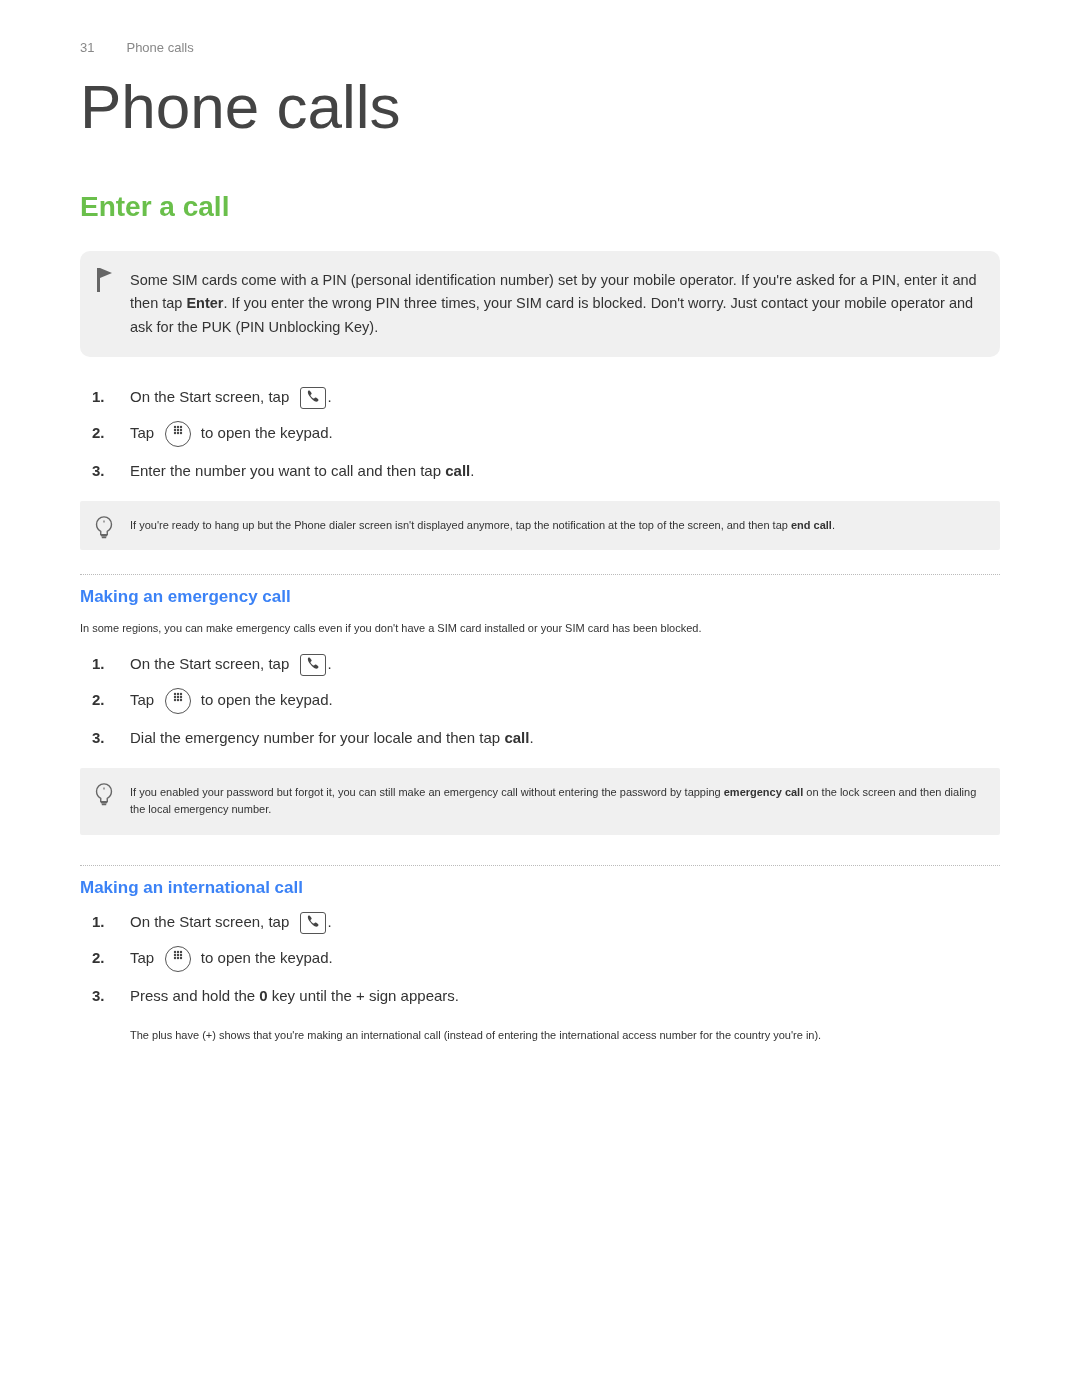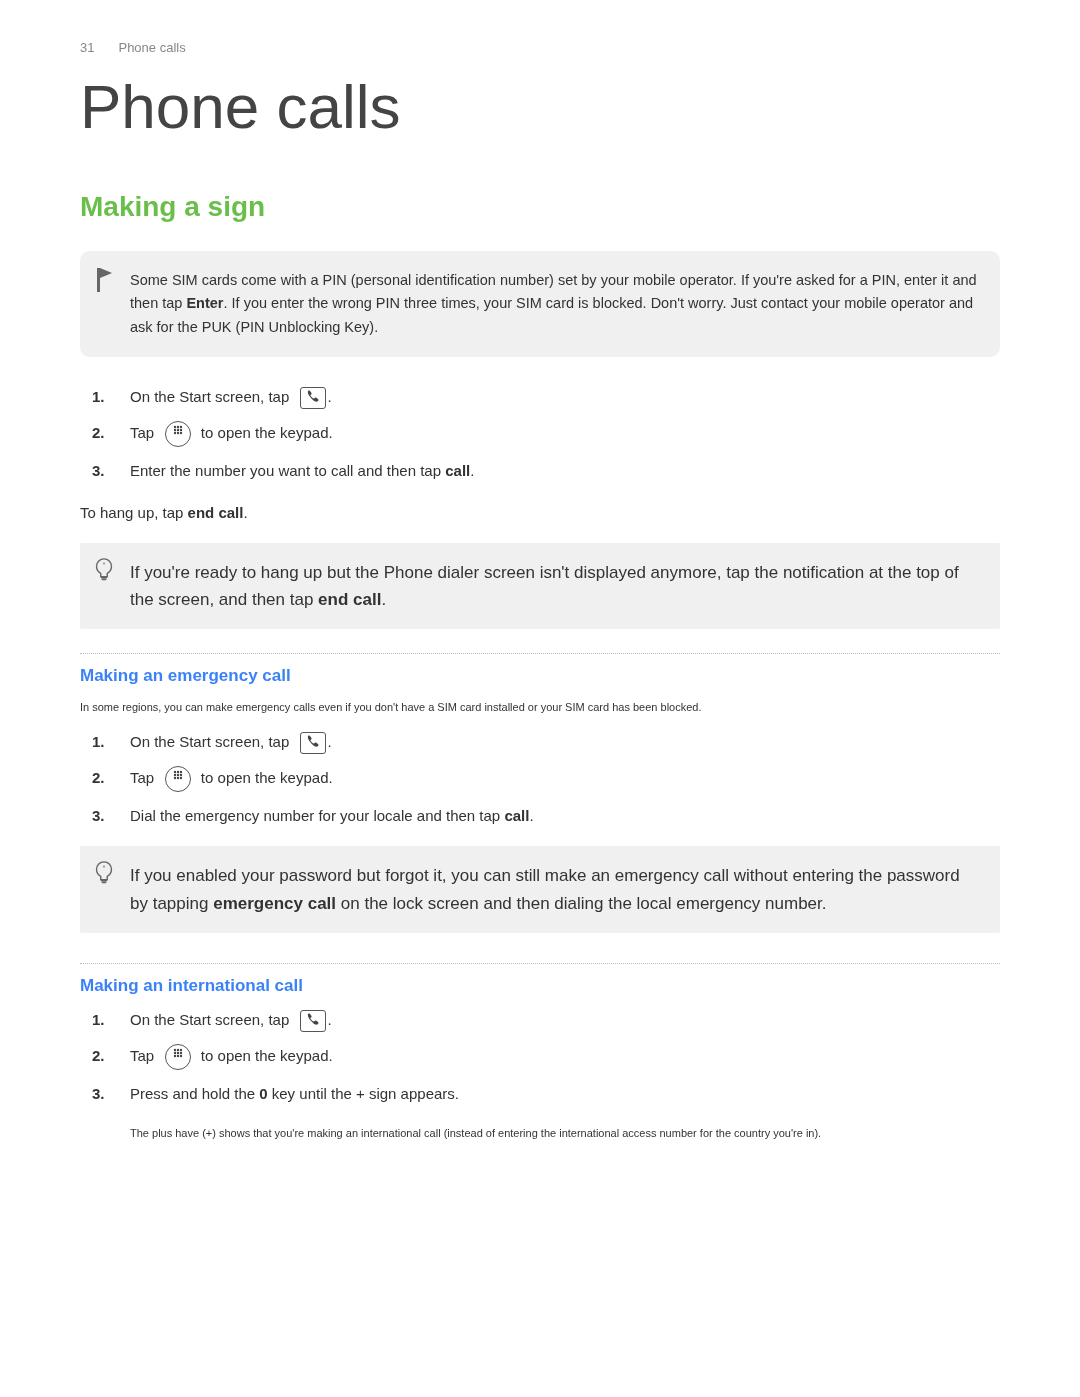--- a/index.html
+++ b/index.html
@@ -17,21 +17,21 @@
       min-height: 1397px;
       padding: 40px 80px 60px 80px;
     }
 
     .page-number-line {
       font-size: 13px;
       color: #888888;
       margin-bottom: 18px;
       display: flex;
       align-items: center;
-      gap: 24px;
+      gap: 32px;
     }
 
     .page-title {
       font-size: 62px;
       font-weight: 300;
       color: #444444;
       margin-bottom: 50px;
       line-height: 1.1;
     }
 
@@ -69,21 +69,21 @@
       font-size: 20px;
       color: #555;
     }
 
     .tip-box {
       background: #f0f0f0;
       border-radius: 2px;
       padding: 16px 18px 16px 50px;
       margin-bottom: 24px;
       position: relative;
-      font-size: 17px;
+      font-size: 11px;
       line-height: 1.6;
       color: #333;
     }
 
     .tip-box .tip-icon {
       position: absolute;
       left: 12px;
       top: 14px;
       font-size: 22px;
       color: #555;
@@ -173,21 +173,21 @@
 <body>
 
 <div class="page-number-line">
   <span>31</span>
   <span>Phone calls</span>
 </div>
 
 <h1 class="page-title">Phone calls</h1>
 
 <section>
-  <h2 class="section-title">Making a sign</h2>
+  <h2 class="section-title">Enter a call</h2>
 
   <div class="note-box">
     <span class="note-icon">
       <svg class="flag-svg" viewBox="0 0 20 26" fill="none" xmlns="http://www.w3.org/2000/svg">
         <rect x="3" y="1" width="3" height="24" fill="#666"></rect>
         <polygon points="6,1 18,6 6,11" fill="#666"></polygon>
       </svg>
     </span>
     <span>Some SIM cards come with a PIN (personal identification number) set by your mobile operator. If you're asked for a PIN, enter it and then tap <strong>Enter</strong>. If you enter the wrong PIN three times, your SIM card is blocked. Don't worry. Just contact your mobile operator and ask for the PUK (PIN Unblocking Key).</span>
   </div>
@@ -219,23 +219,20 @@
         </svg>
       </span>
       &nbsp;to open the keypad.
     </li>
     <li>
       <span class="step-num">3.</span>
       Enter the number you want to call and then tap <strong>call</strong>.
     </li>
   </ol>
 
-  <p class="hang-up-line">
-    To hang up, tap <strong>end call</strong>.
-  </p>
 
   <div class="tip-box">
     <span class="tip-icon">
       <svg class="lightbulb-svg" viewBox="0 0 24 30" fill="none" xmlns="http://www.w3.org/2000/svg">
         <path d="M12 2C7.6 2 4 5.6 4 10C4 13.2 5.8 16 8.5 17.5V21H15.5V17.5C18.2 16 20 13.2 20 10C20 5.6 16.4 2 12 2Z" stroke="#666" stroke-width="1.5" fill="none"></path>
         <rect x="8.5" y="21" width="7" height="2" rx="1" fill="#666"></rect>
         <rect x="9.5" y="23" width="5" height="2" rx="1" fill="#666"></rect>
         <line x1="12" y1="6" x2="12" y2="8" stroke="#666" stroke-width="1.2"></line>
       </svg>
     </span>

